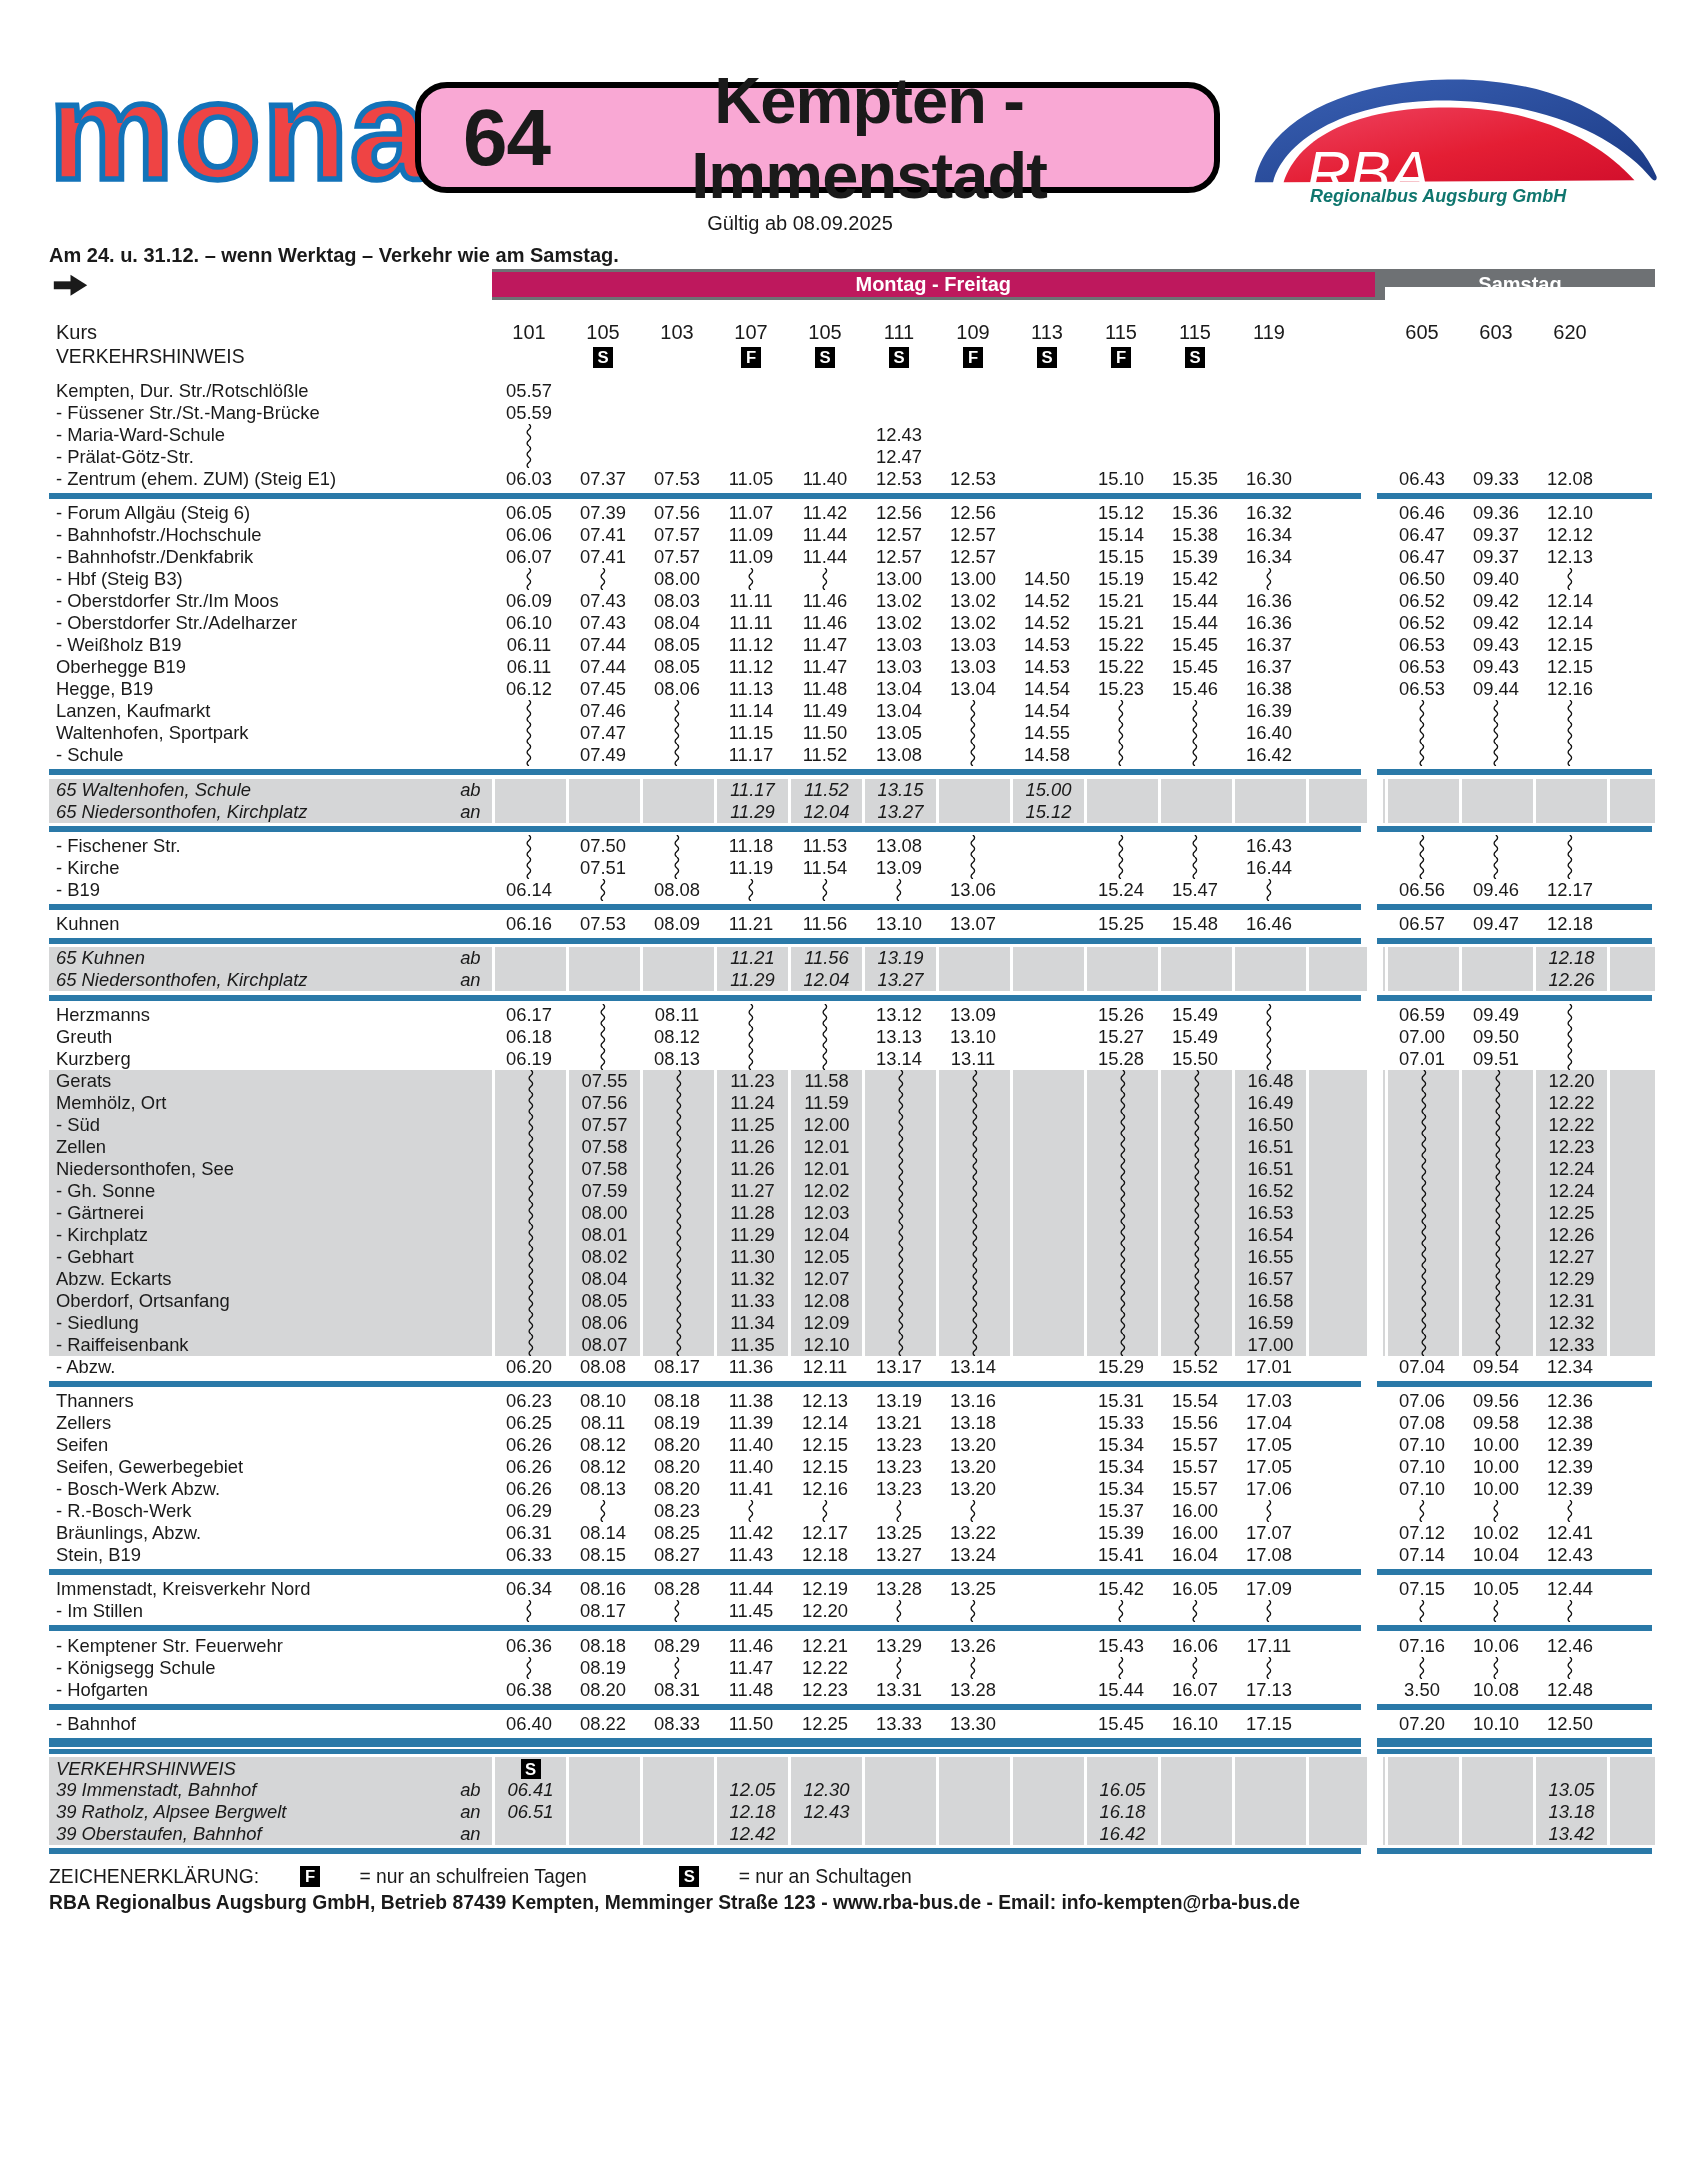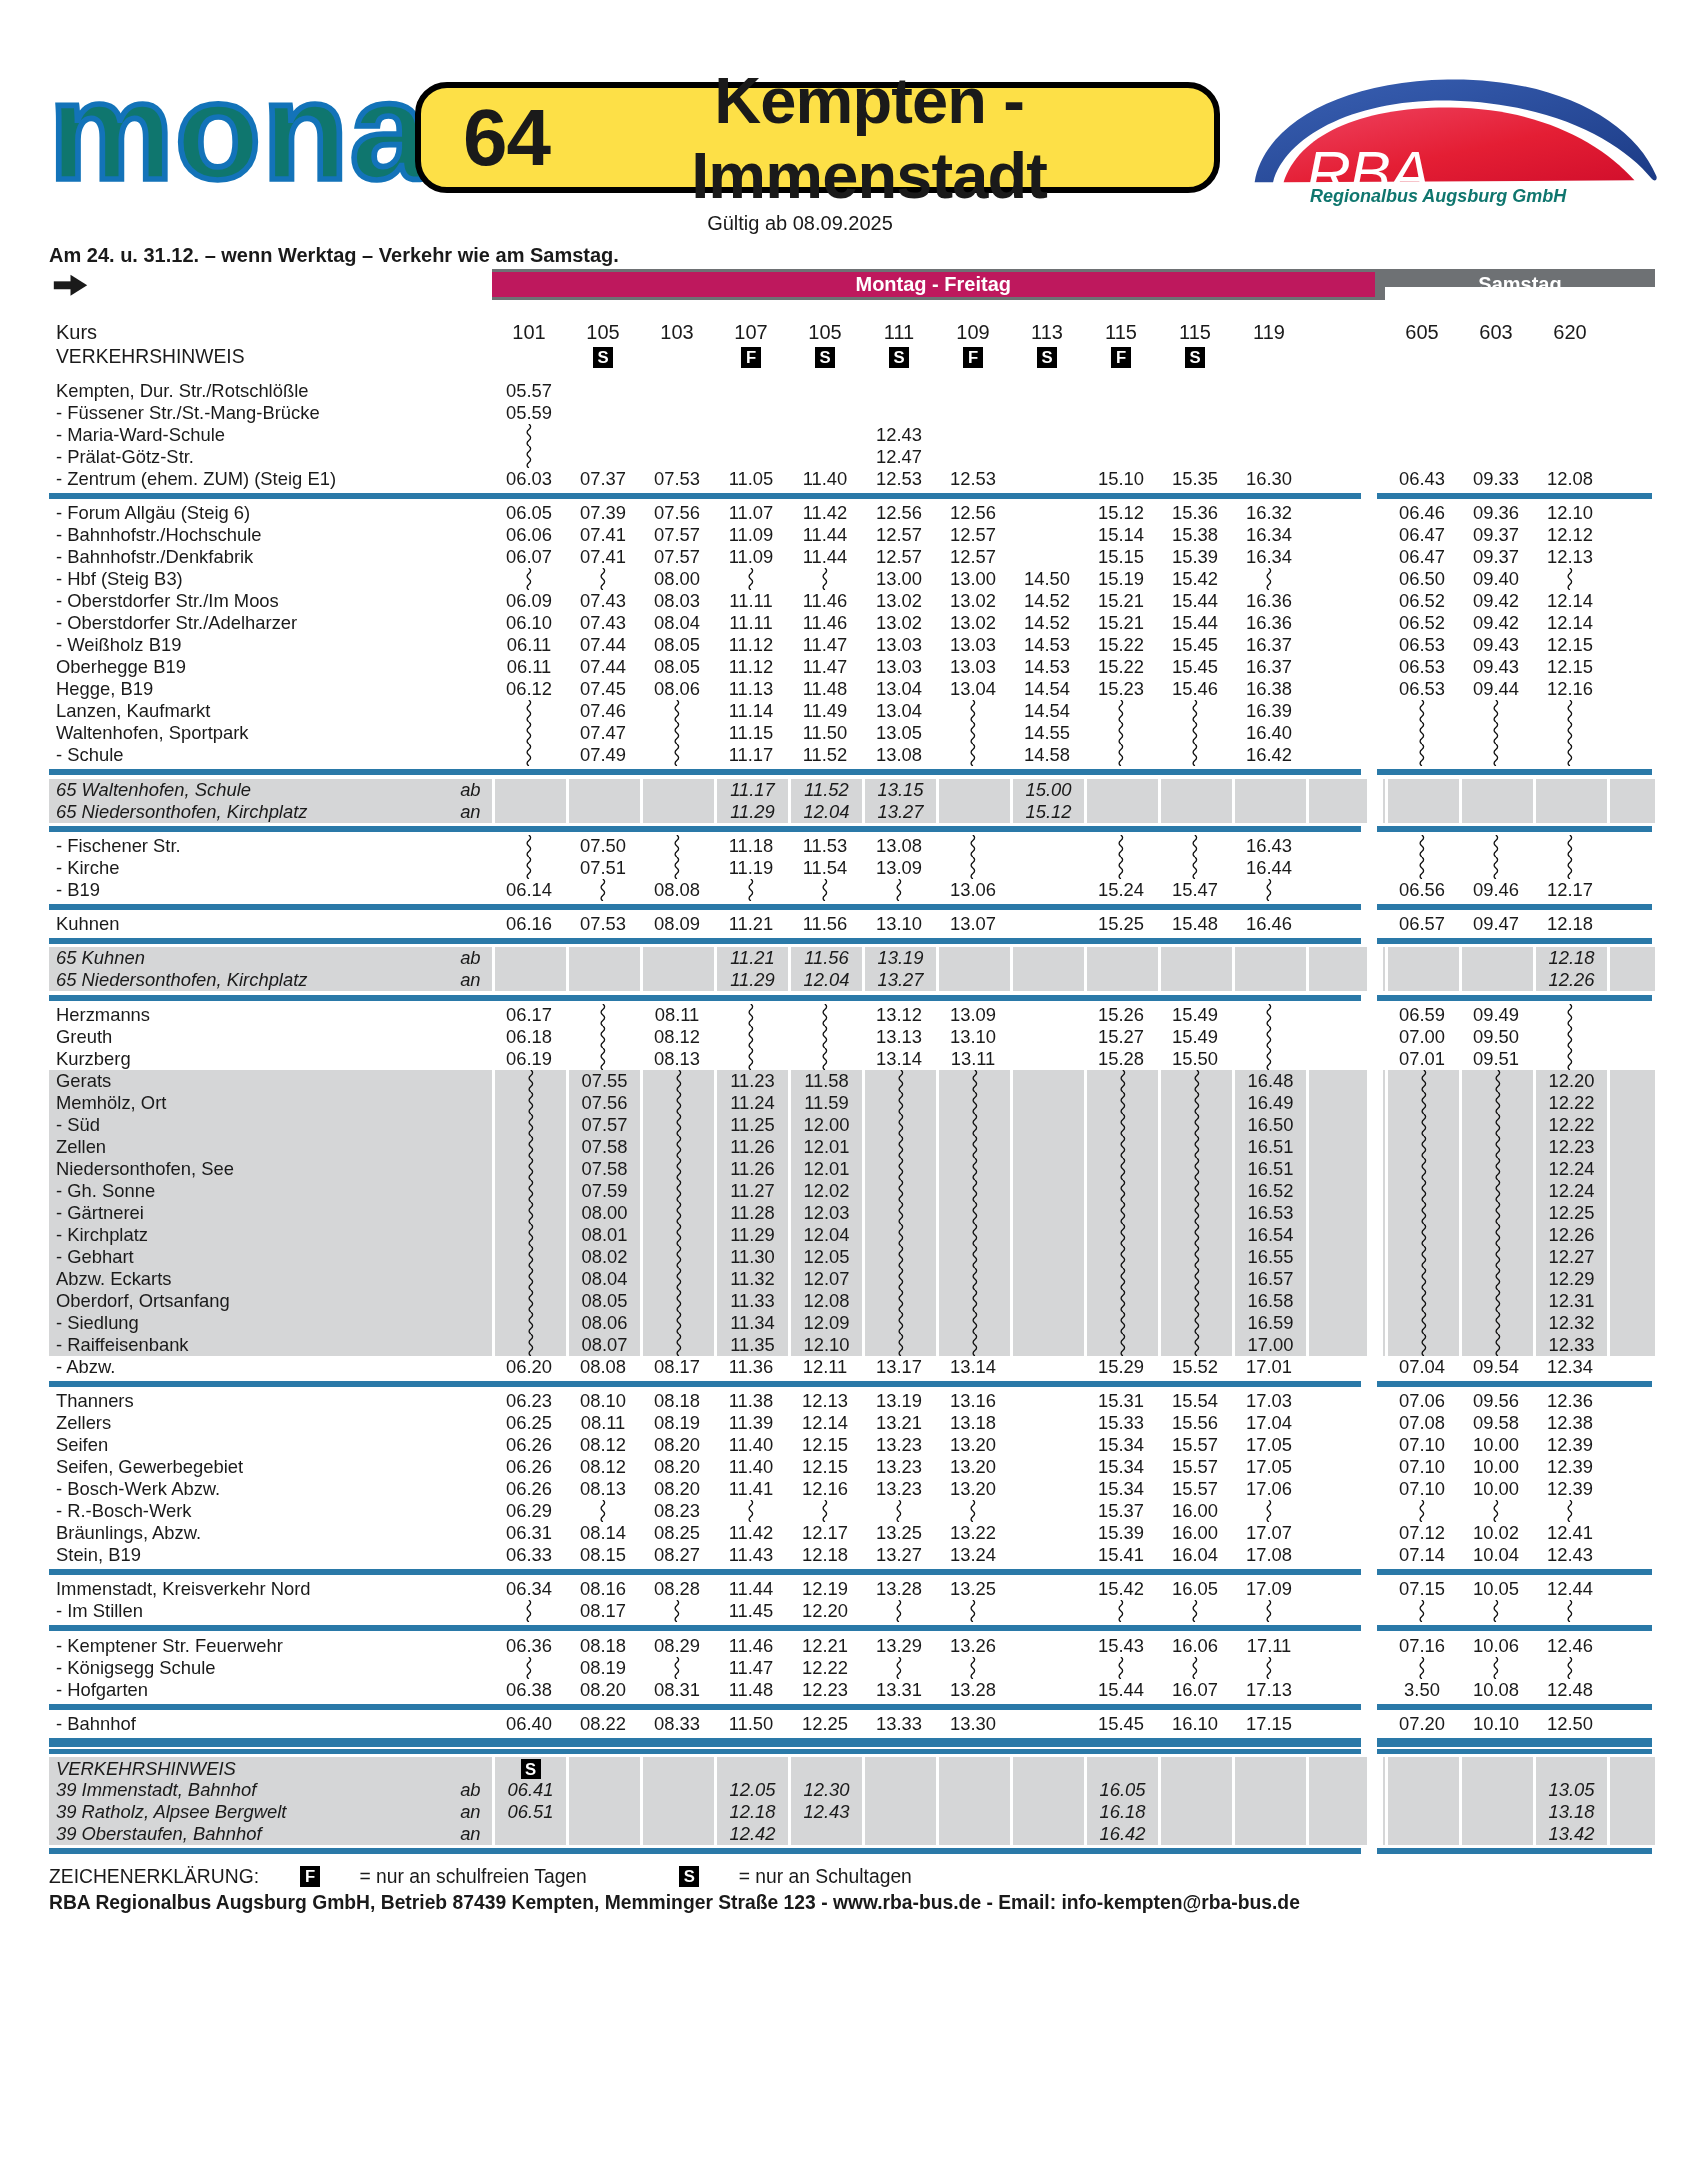--- a/index.html
+++ b/index.html
@@ -7,25 +7,25 @@
     width:1701px;height:2172px;background:#ffffff;overflow:hidden;
     font-family:"Liberation Sans", sans-serif;color:#1a1a1a;
     -webkit-font-smoothing:antialiased;
   }
   .page{position:relative;width:1701px;height:2172px;}
 
   
   .mona{
     position:absolute;left:49px;top:65px;
     font-size:140px;line-height:132px;font-weight:900;
-    color:#0f766e;-webkit-text-stroke:5.7px #1373b9;letter-spacing:1.8px;
+    color:#ef4444;-webkit-text-stroke:5.7px #1373b9;letter-spacing:1.8px;
   }
   .routebox{
     position:absolute;left:415px;top:82px;width:805px;height:111px;
-    border:6.1px solid #000;border-radius:32px;background:#fde047;
+    border:6.1px solid #000;border-radius:32px;background:#f9a8d4;
     display:flex;align-items:center;box-sizing:border-box;
   }
   .routenum{margin-left:42px;font-size:80px;font-weight:bold;letter-spacing:-0.9px;}
   .routename{flex:1;text-align:center;font-size:65px;font-weight:bold;letter-spacing:-0.9px;padding-right:26px;}
   .rba{position:absolute;left:1245px;top:74px;width:421px;height:136px;}
   .rba svg{display:block;width:421px;height:111px;}
   .rba-text{
     position:absolute;left:61px;top:27px;font-size:62px;font-weight:normal;font-style:italic;
     color:#ffffff;letter-spacing:-1.3px;margin-top:36px;
   }

